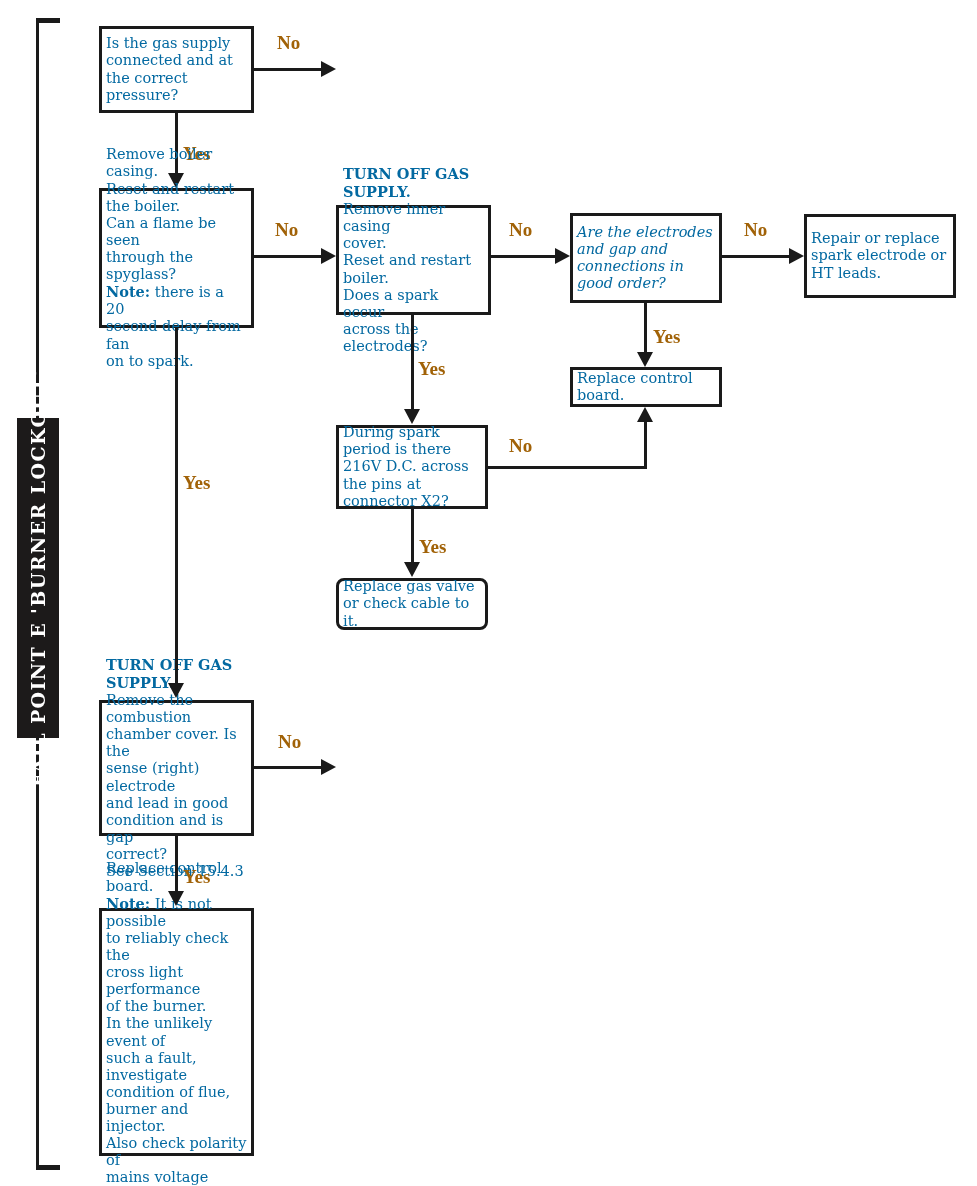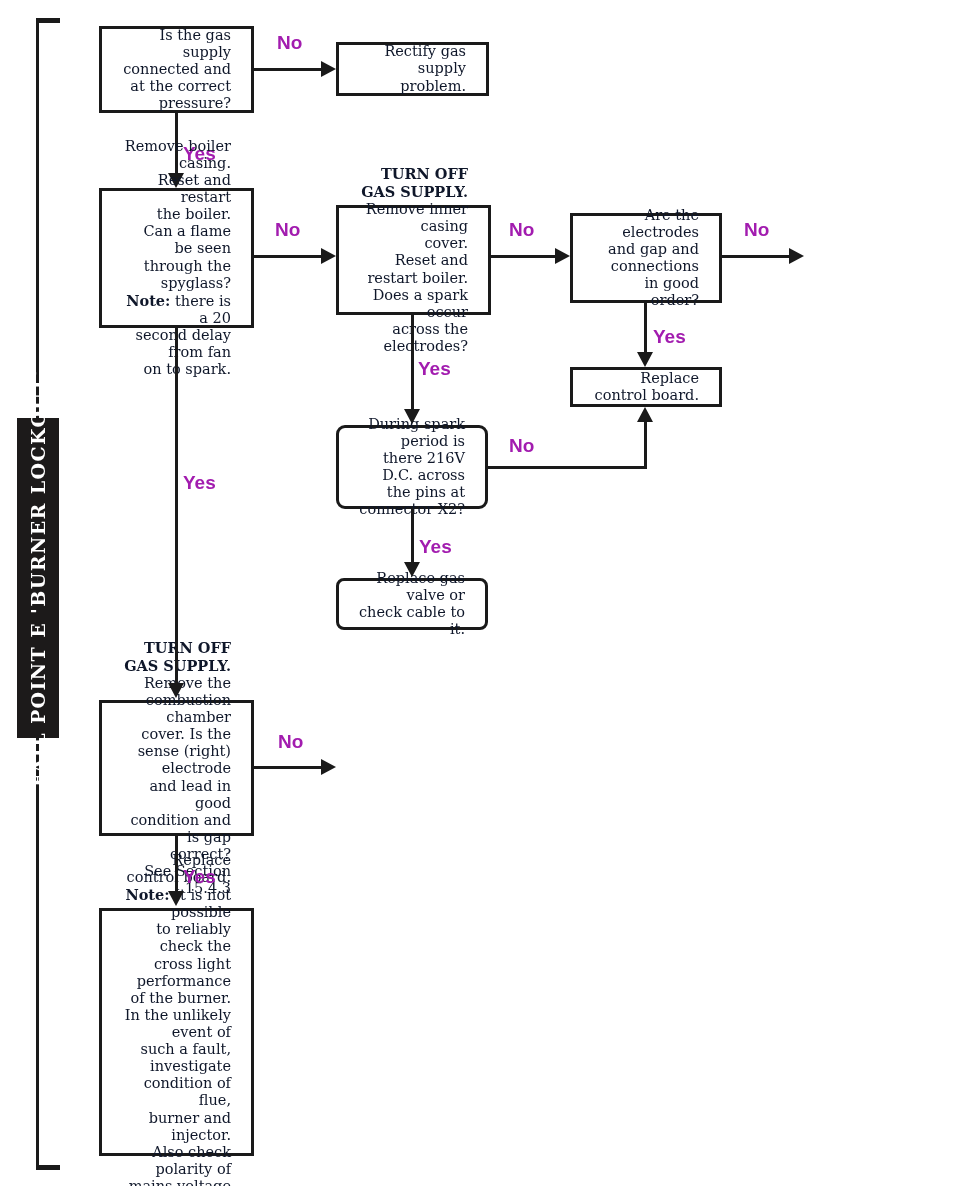--- a/index.html
+++ b/index.html
@@ -44,26 +44,26 @@
 
   
   .node {
     position: absolute;
     box-sizing: border-box;
     border: 3px solid #1a1a1a;
     background: #ffffff;
     display: flex;
     align-items: center;
     justify-content: center;
-    text-align: right;
-    color: #0f172a;
+    text-align: left;
+    color: #0369a1;
     font-family: "DejaVu Serif", "Liberation Serif", serif;
     font-size: 14.5px;
     line-height: 1.18;
-    padding: 2px 20px;
+    padding: 2px 4px;
   }
   .node .txt { width: 100%; }
   .node b { font-weight: bold; }
 
   
   .conn {
     position: absolute;
     background: #1a1a1a;
   }
   .conn-h { height: 3px; }
@@ -86,24 +86,24 @@
   }
   .arrow-up {
     border-left: 8px solid transparent;
     border-right: 8px solid transparent;
     border-bottom: 15px solid #1a1a1a;
   }
 
   
   .edge-label {
     position: absolute;
-    font-family: Liberation Sans, sans-serif;
+    font-family: Liberation Serif, serif;
     font-weight: bold;
     font-size: 19px;
-    color: #a21caf;
+    color: #a16207;
     white-space: nowrap;
   }
 
   
   .footer-note {
     position: absolute;
     font-family: "DejaVu Serif", "Liberation Serif", serif;
     font-weight: bold;
     font-size: 15.5px;
     line-height: 1.32;
@@ -120,23 +120,20 @@
   <div class="bracket-line" style="left:36px; top:1165px; width:24px; height:5px;"></div>
 
   <div class="side-banner" style="left:17px; top:418px; width:42px; height:320px;">
     <span class="side-banner-label">FAIL POINT E 'BURNER LOCKOUT'</span>
   </div>
 
   <div class="node" style="left:99px; top:26px; width:155px; height:87px;">
     <span class="txt">Is the gas supply connected and at the correct pressure?</span>
   </div>
 
-  <div class="node" style="left:336px; top:42px; width:153px; height:54px;">
-    <span class="txt">Rectify gas supply problem.</span>
-  </div>
 
   <div class="conn conn-h" style="left:254px; top:68px; width:68px;"></div>
   <div class="arrowhead arrow-right" style="left:321px; top:61px;"></div>
   <div class="edge-label" style="left:277px; top:32px;">No</div>
 
   <div class="conn conn-v" style="left:175px; top:113px; height:62px;"></div>
   <div class="arrowhead arrow-down" style="left:168px; top:173px;"></div>
   <div class="edge-label" style="left:183px; top:143px;">Yes</div>
 
   <div class="node" style="left:99px; top:188px; width:155px; height:140px;">
@@ -144,24 +141,27 @@
       Remove boiler casing.<br>Reset and restart<br>the boiler.<br>Can a flame be seen<br>through the spyglass?<br><b>Note:</b> there is a 20<br>second delay from fan<br>on to spark.
     </span>
   </div>
 
   <div class="node" style="left:336px; top:205px; width:155px; height:110px;">
     <span class="txt">
       <b>TURN OFF GAS SUPPLY.</b><br>Remove inner casing<br>cover.<br>Reset and restart boiler.<br>Does a spark occur<br>across the electrodes?
     </span>
   </div>
 
-  <div class="node" style="left:570px; top:213px; width:152px; height:90px;">
+  <div class="node" style="left:570px; top:213px; width:152px; height:90px;font-style:italic;">
     <span class="txt">Are the electrodes and gap and connections in good order?</span>
   </div>
 
+  <div class="node" style="left:804px; top:214px; width:152px; height:84px;">
+    <span class="txt">Repair or replace spark electrode or HT leads.</span>
+  </div>
 
   <div class="conn conn-h" style="left:254px; top:255px; width:68px;"></div>
   <div class="arrowhead arrow-right" style="left:321px; top:248px;"></div>
   <div class="edge-label" style="left:275px; top:219px;">No</div>
 
   <div class="conn conn-h" style="left:491px; top:255px; width:65px;"></div>
   <div class="arrowhead arrow-right" style="left:555px; top:248px;"></div>
   <div class="edge-label" style="left:509px; top:219px;">No</div>
 
   <div class="conn conn-h" style="left:722px; top:255px; width:68px;"></div>
@@ -169,21 +169,21 @@
   <div class="edge-label" style="left:744px; top:219px;">No</div>
 
   <div class="node" style="left:570px; top:367px; width:152px; height:40px;">
     <span class="txt">Replace control board.</span>
   </div>
 
   <div class="conn conn-v" style="left:644px; top:303px; height:50px;"></div>
   <div class="arrowhead arrow-down" style="left:637px; top:352px;"></div>
   <div class="edge-label" style="left:653px; top:326px;">Yes</div>
 
-  <div class="node" style="left:336px; top:425px; width:152px; height:84px;border-radius:9px;">
+  <div class="node" style="left:336px; top:425px; width:152px; height:84px;">
     <span class="txt">During spark period is there 216V D.C. across the pins at connector X2?</span>
   </div>
 
   <div class="conn conn-v" style="left:411px; top:315px; height:95px;"></div>
   <div class="arrowhead arrow-down" style="left:404px; top:409px;"></div>
   <div class="edge-label" style="left:418px; top:358px;">Yes</div>
 
   <div class="conn conn-h" style="left:488px; top:466px; width:159px;"></div>
   <div class="conn conn-v" style="left:644px; top:422px; height:47px;"></div>
   <div class="arrowhead arrow-up" style="left:637px; top:407px;"></div>

